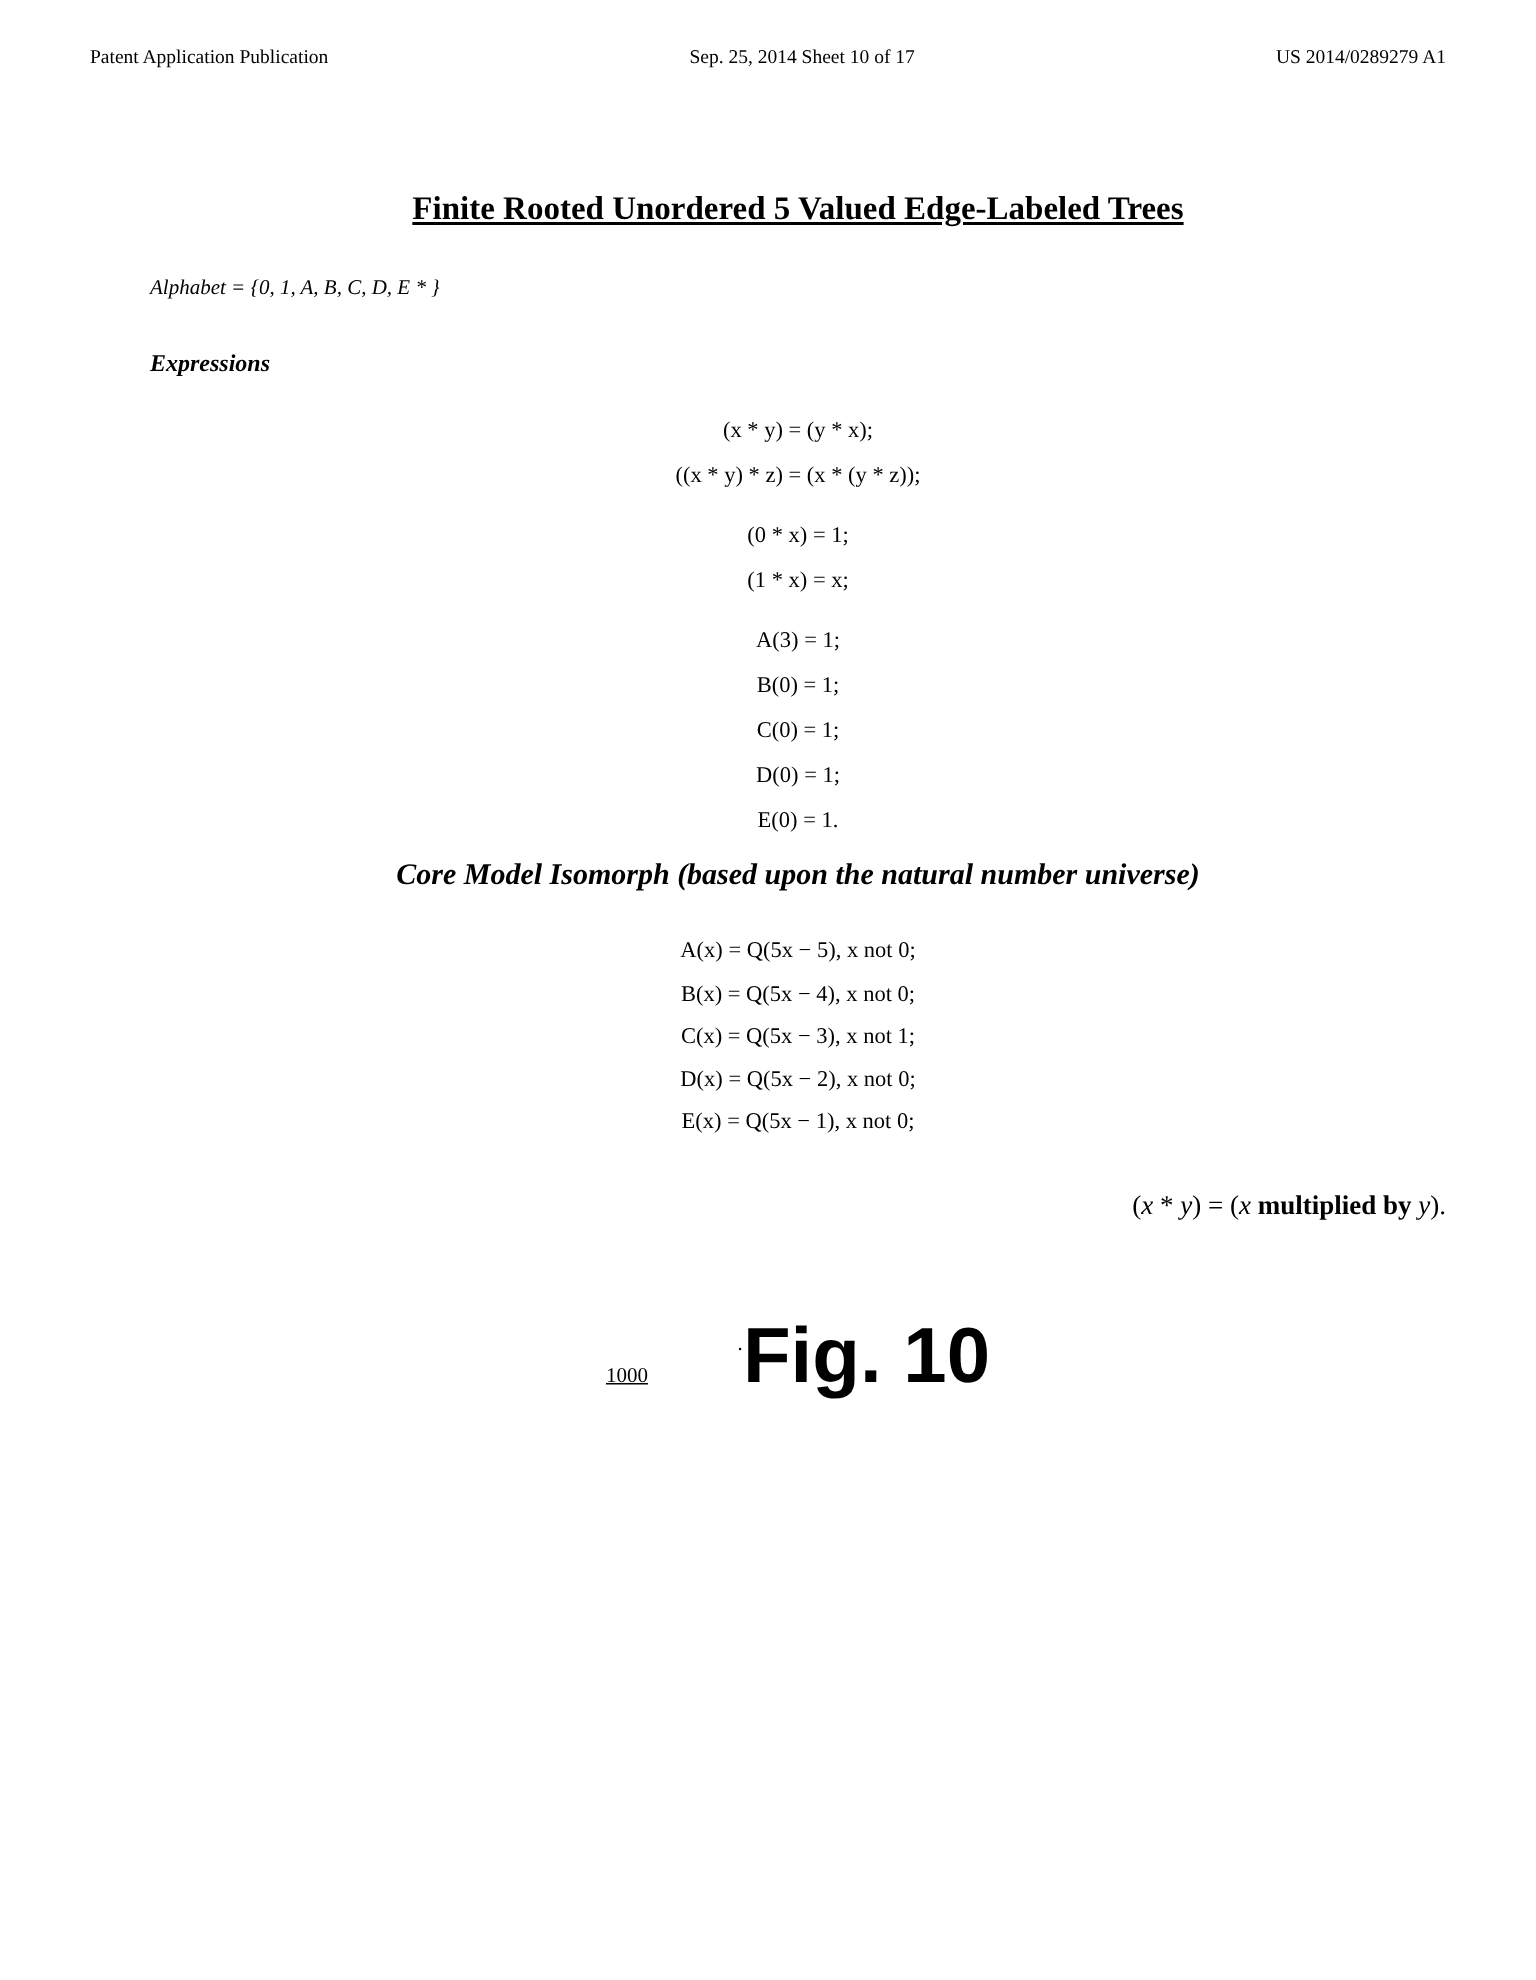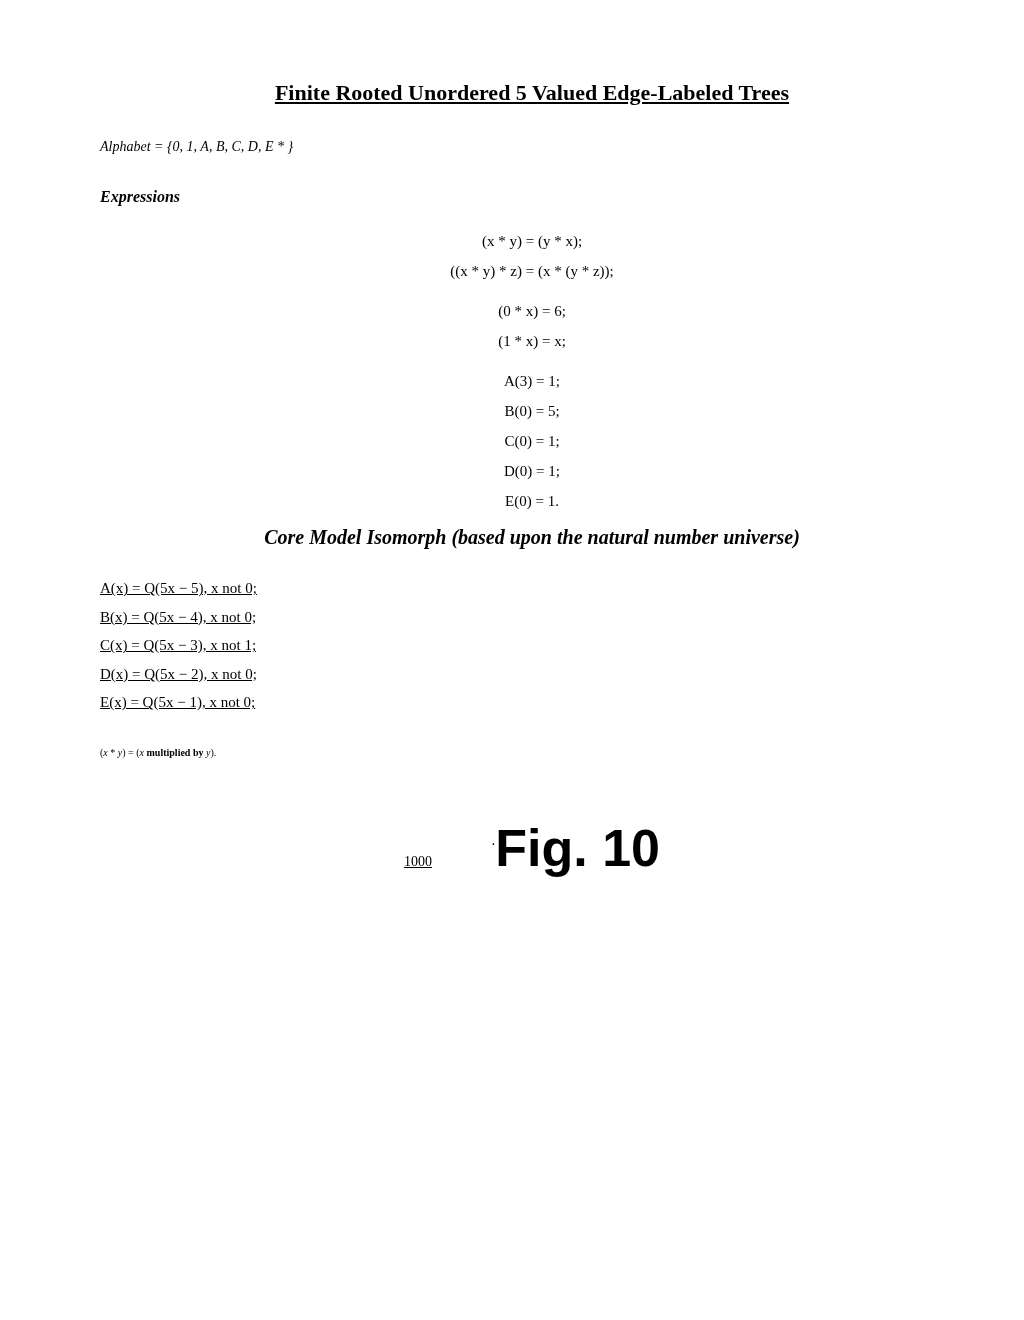--- a/index.html
+++ b/index.html
@@ -85,30 +85,29 @@
 
     .core-model-heading {
       font-size: 20px;
       font-style: italic;
       font-weight: bold;
       text-align: center;
       margin-bottom: 25px;
     }
 
     .core-model-content {
-      text-align: left;
+      text-align: center;
       font-size: 15px;
       line-height: 1.9;
       margin-bottom: 30px;
-      text-decoration: underline;
     }
 
     .multiply-expression {
-      text-align: left;
-      font-size: 10px;
+      text-align: right;
+      font-size: 18px;
       margin-bottom: 60px;
     }
 
     .fig-block {
       display: flex;
       align-items: baseline;
       justify-content: center;
       gap: 60px;
       margin-top: 40px;
       padding-bottom: 40px;
@@ -128,43 +127,48 @@
     .fig-title-dot {
       font-size: 10px;
       vertical-align: super;
     }
   </style>
 </head>
 <body>
 
 <div class="page">
 
+  <div class="header">
+    <span class="header-left">Patent Application Publication</span>
+    <span class="header-center">Sep. 25, 2014   Sheet 10 of 17</span>
+    <span class="header-right">US 2014/0289279 A1</span>
+  </div>
 
   <div class="content">
 
     <div class="main-title">Finite Rooted Unordered 5 Valued Edge-Labeled Trees</div>
 
     <div class="signature-block">
       <div>Alphabet = {0, 1, A, B, C, D, E  * }</div>
     </div>
 
     <div class="expressions-heading">Expressions</div>
 
     <div class="expressions-content">
       <div class="group">
         <div>(x * y) = (y * x);</div>
         <div>((x * y) * z) = (x * (y * z));</div>
       </div>
       <div class="group">
-        <div>(0 * x) = 6;</div>
+        <div>(0 * x) = 1;</div>
         <div>(1 * x) = x;</div>
       </div>
       <div class="group">
         <div>A(3) = 1;</div>
-        <div>B(0) = 5;</div>
+        <div>B(0) = 1;</div>
         <div>C(0) = 1;</div>
         <div>D(0) = 1;</div>
         <div>E(0) = 1.</div>
       </div>
     </div>
 
     <div class="core-model-heading">Core Model Isomorph (based upon the natural number universe)</div>
 
     <div class="core-model-content">
       <div>A(x) = Q(5x − 5), x not 0;</div>

